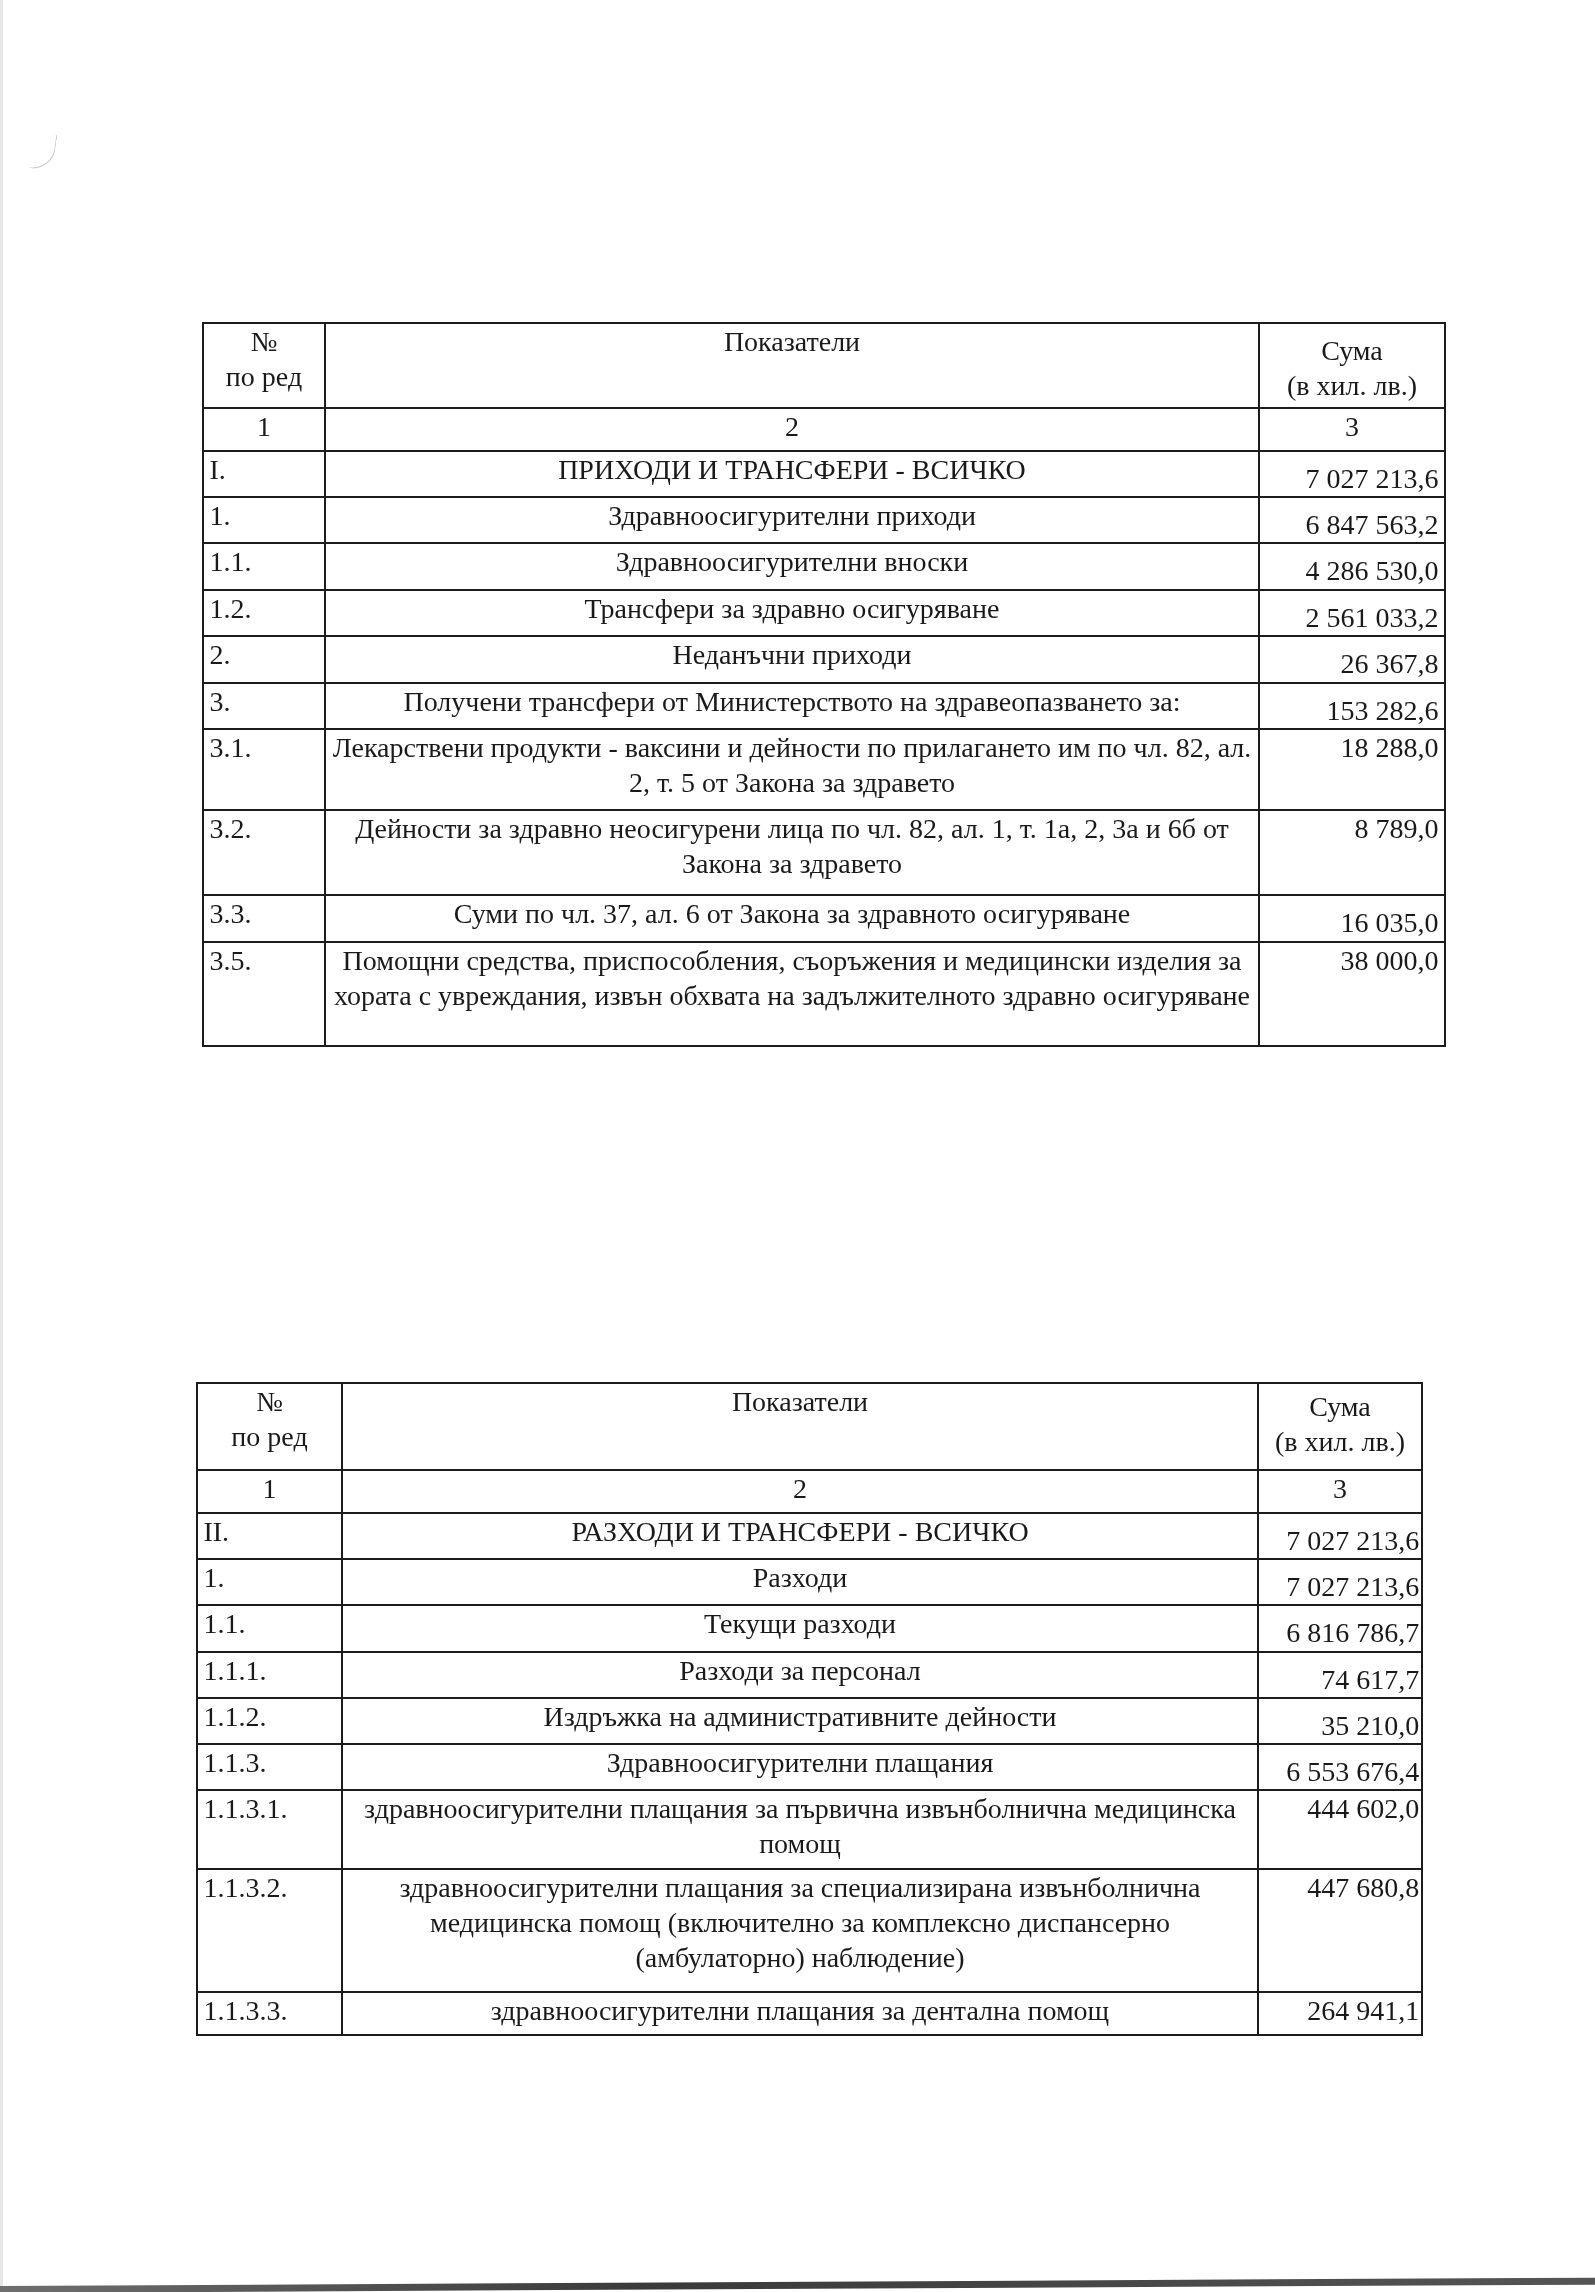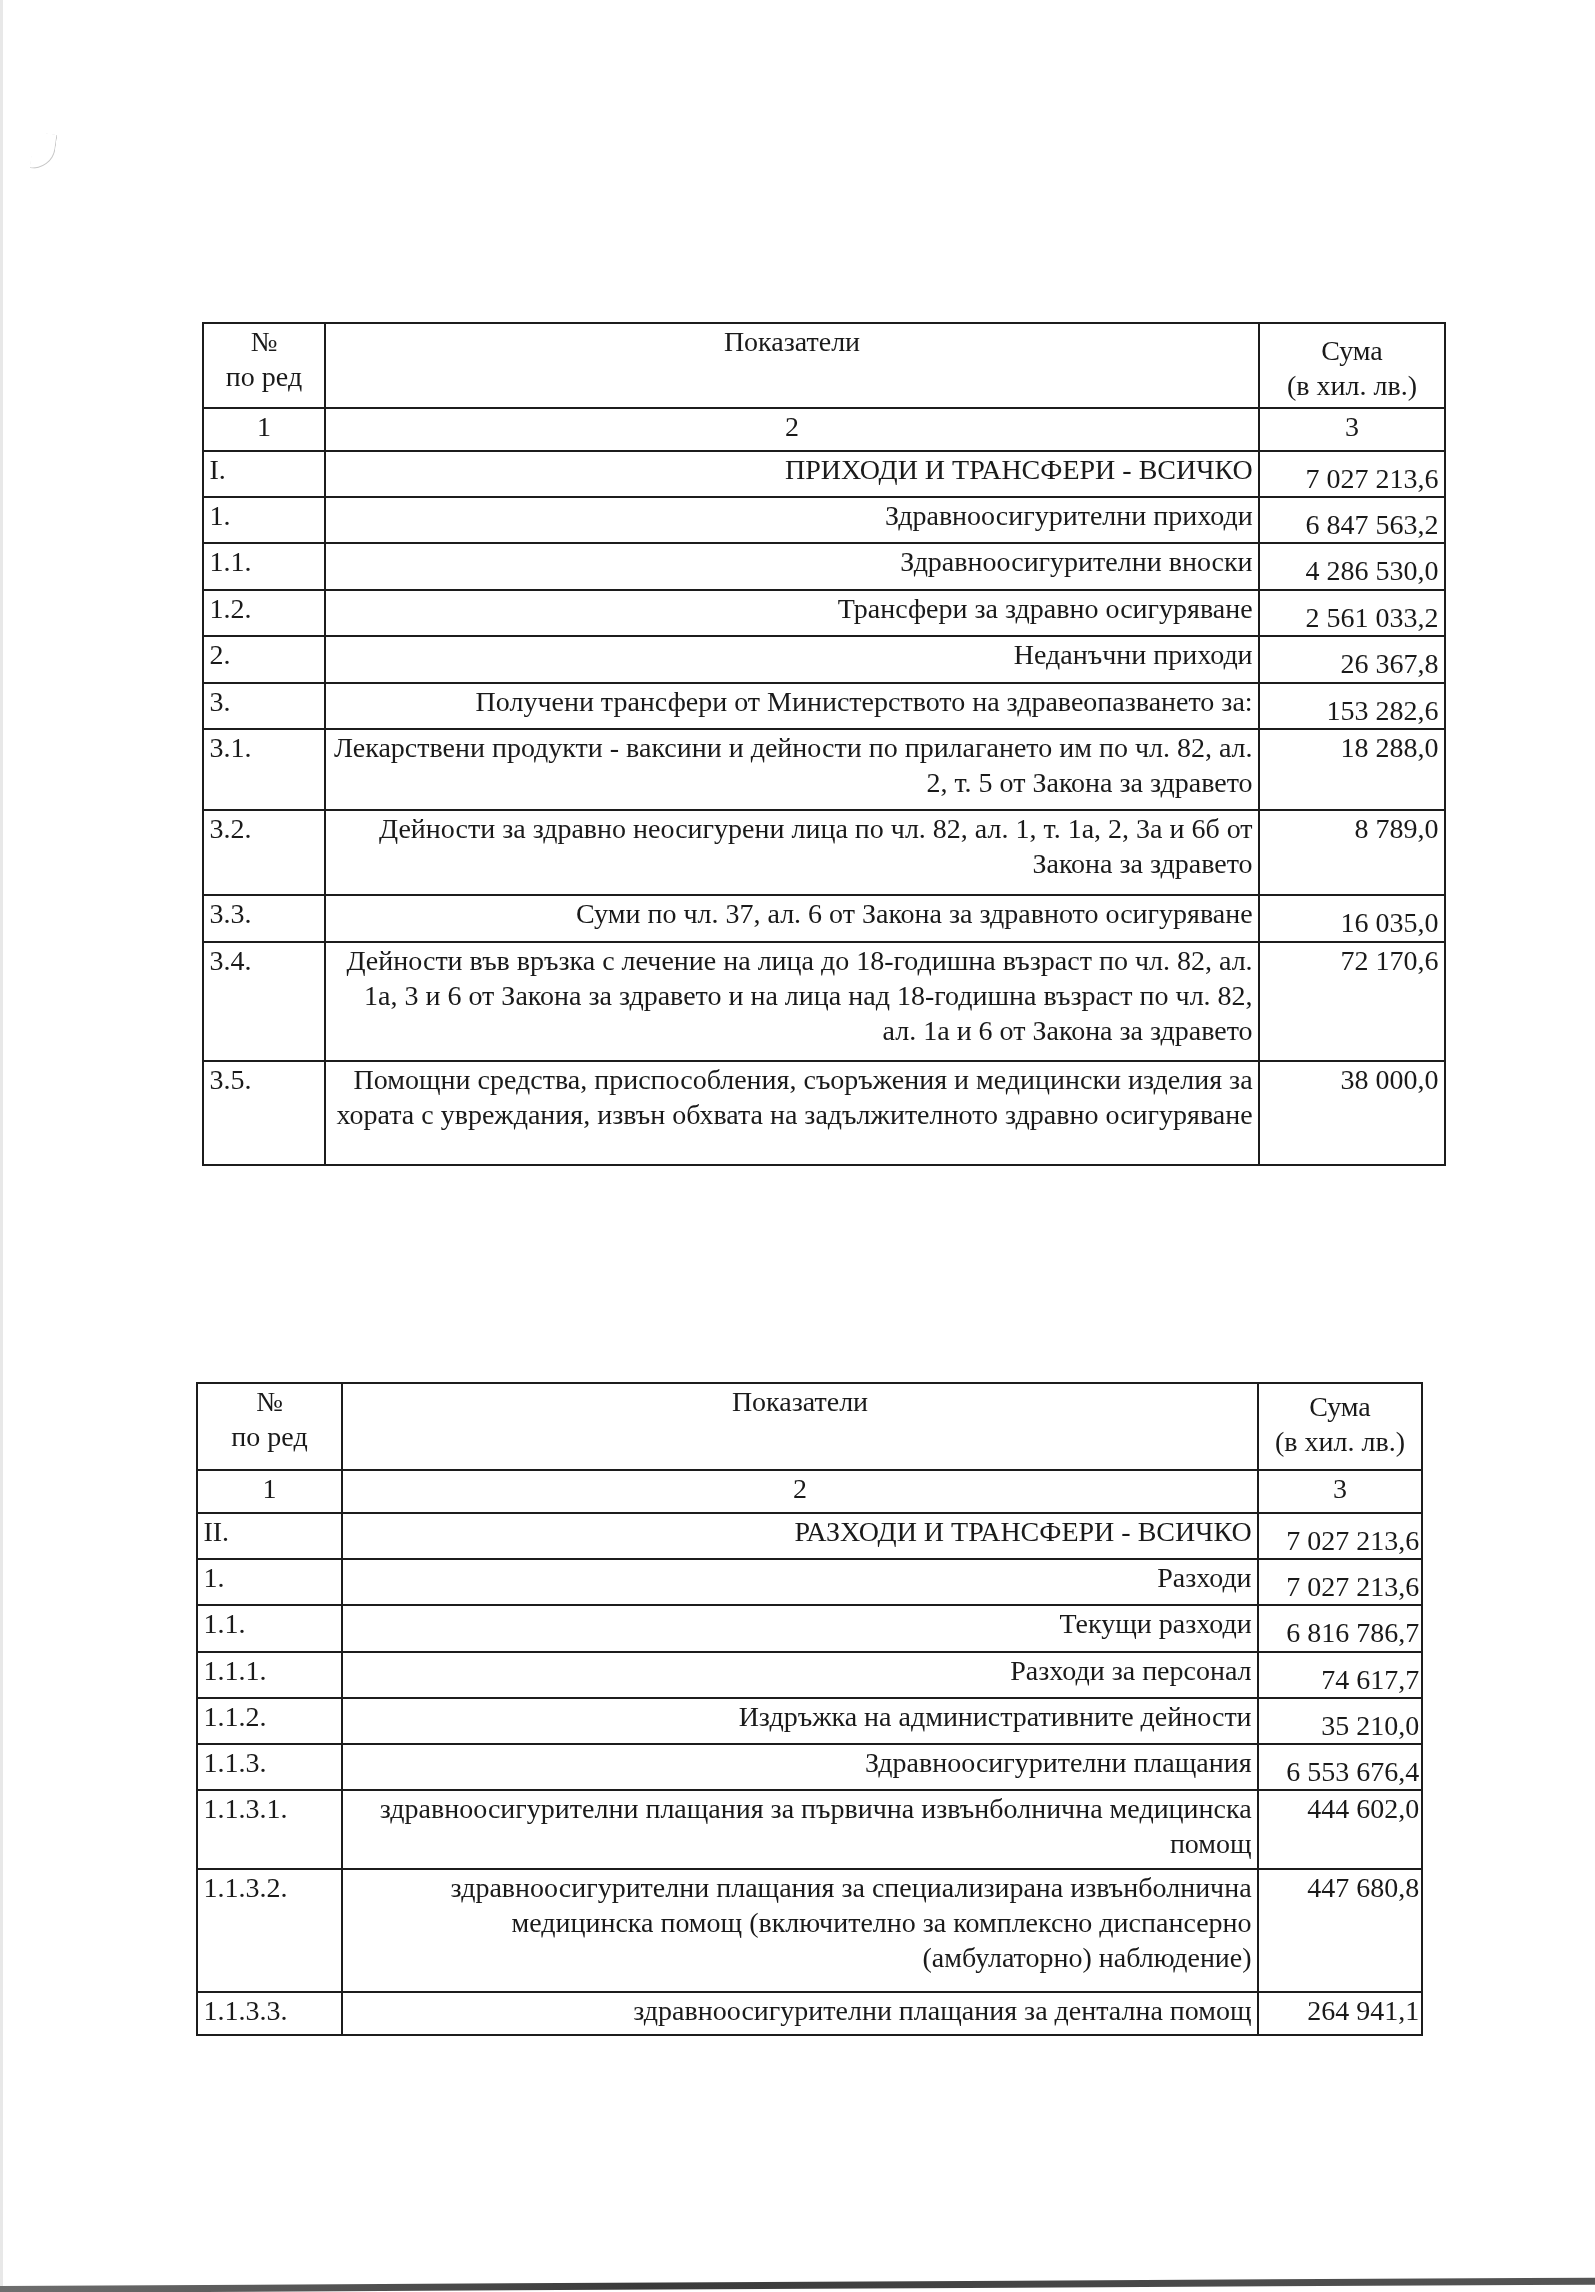--- a/index.html
+++ b/index.html
@@ -66,21 +66,21 @@
     .t1 col.c2 { width: 934px; }
     .t1 col.c3 { width: 186px; }
     .t2 col.c1 { width: 145px; }
     .t2 col.c2 { width: 916px; }
     .t2 col.c3 { width: 164px; }
 
     th.h-num, th.h-ind, th.h-sum { text-align: center; vertical-align: top; padding-top: 1.8px; }
     th.h-ind { vertical-align: top; padding-top: 3.6px; }
     tr.colnums td { text-align: center; height: 41px; }
     td.num { text-align: left; padding-left: 3.6px; }
-    td.label { text-align: right; padding-left: 8px; }
+    td.label { text-align: center; padding-left: 8px; }
     td.amount { text-align: right; padding-right: 5.4px; }
     td.amount.tight { padding-right: 1.8px; }
     .row-single td { padding-top: 3.6px; padding-bottom: 3.6px; }
     .row-multi td { padding-top: 3.6px; padding-bottom: 3.6px; margin-top: 40px; }
     .amount-single { padding-top: 9px !important; }
   </style>
 </head>
 <body>
 
 <div class="left-edge"></div>
@@ -151,25 +151,20 @@
     <tr class="row-multi" style="height:85px">
       <td class="num">3.2.</td>
       <td class="label">Дейности за здравно неосигурени лица по чл. 82, ал. 1, т. 1а, 2, 3а и 6б от Закона за здравето</td>
       <td class="amount">8 789,0</td>
     </tr>
     <tr class="row-single" style="height:47px">
       <td class="num">3.3.</td>
       <td class="label">Суми по чл. 37, ал. 6 от Закона за здравното осигуряване</td>
       <td class="amount amount-single">16 035,0</td>
     </tr>
-    <tr class="row-multi" style="height:119px">
-      <td class="num">3.4.</td>
-      <td class="label">Дейности във връзка с лечение на лица до 18-годишна възраст по чл. 82, ал. 1а, 3 и 6 от Закона за здравето и на лица над 18-годишна възраст по чл. 82, ал. 1а и 6 от Закона за здравето</td>
-      <td class="amount">72 170,6</td>
-    </tr>
     <tr class="row-multi" style="height:104px">
       <td class="num">3.5.</td>
       <td class="label">Помощни средства, приспособления, съоръжения и медицински изделия за хората с увреждания, извън обхвата на задължителното здравно осигуряване</td>
       <td class="amount">38 000,0</td>
     </tr>
   </tbody>
 </table>
 
 <table class="budget t2">
   <colgroup>

